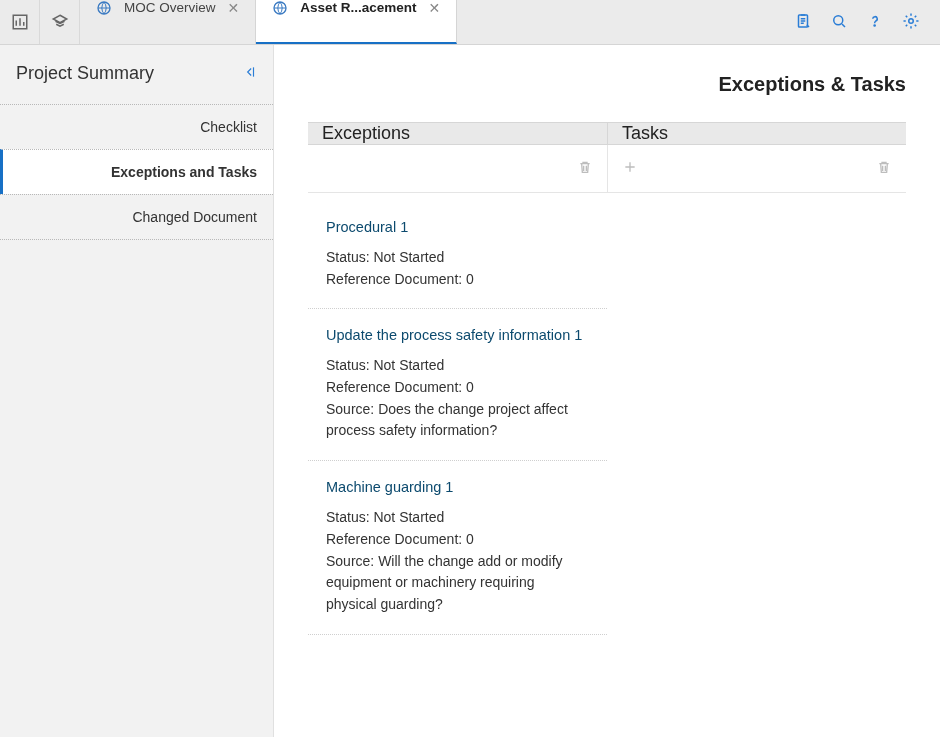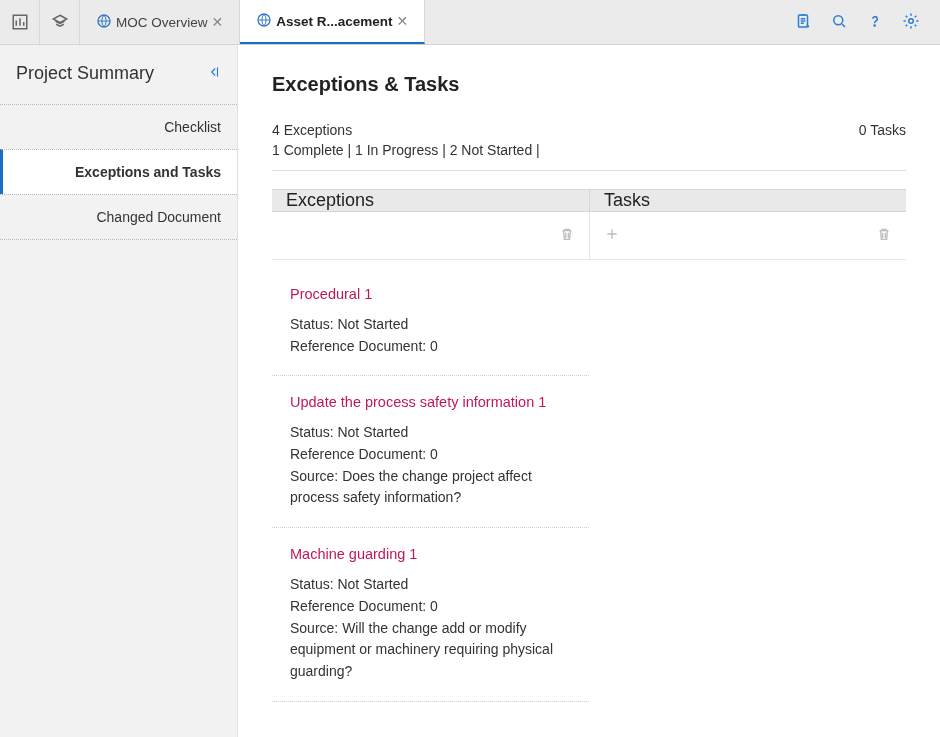--- a/index.html
+++ b/index.html
@@ -1,56 +1,56 @@
 <!DOCTYPE html>
 <html><head>
 <meta charset="utf-8">
 <style>
   * { box-sizing: border-box; margin: 0; padding: 0; }
   html, body { width: 940px; height: 737px; font-family: "Segoe UI", Arial, sans-serif; font-size: 14px; color: #333; background: #fff; overflow: hidden; }
   .topbar { display: flex; align-items: stretch; height: 45px; background: #ebebeb; border-bottom: 1px solid #d5d5d5; }
   .topbar-left { display: flex; }
   .top-icon-btn { width: 40px; display:flex; align-items:center; justify-content:center; border-right: 1px solid #d9d9d9; }
   .top-icon-btn svg { width:18px; height:18px; stroke:#666; fill:none; stroke-width:2; }
-  .tab { display:flex; align-items:center; gap:4px; padding: 0 16px; border-right:1px solid #d5d5d5; position:relative; background:#ebebeb; }
+  .tab { display:flex; gap:12px; padding: 0 16px; border-right:1px solid #d5d5d5; position:relative; background:#ebebeb; }
   .tab.active { background:#ffffff; border-bottom:2px solid #1770c5; }
   .tab .tab-icon svg { width:16px; height:16px; }
   .tab .close { color:#888; font-size:14px; }
   .tab-label { color:#444; font-size:13.5px; }
   .tab.active .tab-label { font-weight:600; color:#222; }
   .topbar-right { margin-left:auto; display:flex; gap:18px; padding-right:20px; align-items:center; }
   .topbar-right svg { width:18px; height:18px; stroke:#2a7dd6; fill:none; stroke-width:2; }
 
   .body { display:flex; height: calc(737px - 45px); }
-  .sidebar { width:238px; background:#f2f2f2; border-right:1px solid #e0e0e0; }
+  .sidebar { width:274px; background:#f2f2f2; border-right:1px solid #e0e0e0; }
   .sidebar-header { display:flex; align-items:center; justify-content:space-between; padding: 18px 16px 20px 16px; }
   .sidebar-title { font-size:18px; color:#333; }
   .collapse-icon { color:#2a7dd6; }
   .collapse-icon svg { width:14px; height:14px; stroke:#2a7dd6; fill:none; stroke-width:2;}
   .nav-item { padding: 14px 16px; border-top: 1px dotted #b8b8b8; font-size:14px; color:#333; background:#f2f2f2;text-align:right; }
   .nav-item:last-child { border-bottom: 1px dotted #b8b8b8; }
   .nav-item.active { background:#fff; border-left:3px solid #1770c5; font-weight:700; padding-left:13px; }
 
   .main { flex:1; position:relative; overflow:hidden; }
   .main-scroll { position:absolute; inset:0; overflow-y:scroll; padding: 28px 34px 40px 34px; }
-  .page-title { font-size:20px; font-weight:600; color:#222; margin-bottom:26px;}
+  .page-title { font-size:20px; font-weight:600; color:#222; margin-bottom:26px;text-align:right;}
   .summary-row { display:flex; justify-content:space-between; border-bottom:1px solid #dcdcdc; padding-bottom:12px; margin-bottom:0; }
   .summary-left { display:flex; flex-direction:column; gap:4px; color:#333; font-size:14px;}
   .summary-right { color:#333; font-size:14px; }
 
   .columns-header { display:flex; margin-top:18px; }
   .col { flex:1; }
   .col-h { background:#e9e9e9; padding:0 14px; font-size:18px; color:#222; border-top:1px solid #d6d6d6; border-bottom:1px solid #d6d6d6;}
   .col + .col .col-h { border-left:1px solid #d6d6d6; }
   .col-toolbar { height:48px; border-bottom:1px solid #e5e5e5; display:flex; align-items:center; justify-content:flex-end; padding: 0 14px; gap:12px;}
   .col + .col .col-toolbar { border-left:1px solid #e5e5e5; justify-content:space-between;}
   .tool-icon svg { width:16px; height:16px; stroke:#bdbdbd; fill:none; stroke-width:2;}
   .col-body { padding: 8px 0; }
   .card { padding: 18px; border-bottom:1px dotted #cfcfcf; }
-  .card .link { color:#be185d; font-size:14.5px; margin-bottom:12px; display:block;}
+  .card .link { color:#0c4a6e; font-size:14.5px; margin-bottom:12px; display:block;}
   .meta { font-size:14px; color:#333; line-height:1.55; }
 
   
   .main-scroll::-webkit-scrollbar { width:14px; }
   .main-scroll::-webkit-scrollbar-track { background:#f5f5f5; }
   .main-scroll::-webkit-scrollbar-thumb { background:#cfcfcf; border-radius:2px; }
 </style>
 </head>
 <body>
 
@@ -130,29 +130,20 @@
     </div>
     <div class="nav-item">
       <span>Changed Document</span>
     </div>
   </div>
 
   <div class="main">
     <div class="main-scroll">
       <div class="page-title">Exceptions &amp; Tasks</div>
 
-      <div class="summary-row">
-        <div class="summary-left">
-          <span>4 Exceptions</span>
-          <span>1 Complete | 1 In Progress | 2 Not Started |</span>
-        </div>
-        <div class="summary-right">
-          <span>0 Tasks</span>
-        </div>
-      </div>
 
       <div class="columns-header">
         <div class="col">
           <div class="col-h">Exceptions</div>
           <div class="col-toolbar">
             <span class="tool-icon"><svg viewBox="0 0 24 24">
                   <path d="M5 7 h14 M9 7 V5 h6 v2 M7 7 l1 13 h8 l1 -13 M10 10 v8 M14 10 v8"></path>
                 </svg></span>
           </div>
           <div class="col-body">

